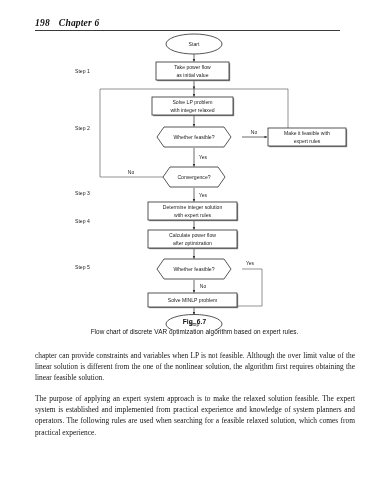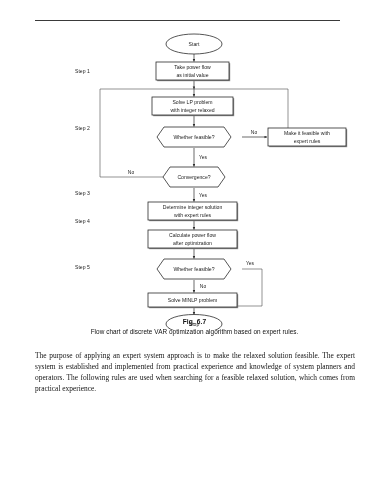--- a/index.html
+++ b/index.html
@@ -141,20 +141,23 @@
     font-size: 7.4px;
     line-height: 11.1px;
     text-align: justify;
     color: #141414;
   }
 </style>
 </head>
 <body>
 
 <div id="page-header">
+  <div class="head-line">
+    <span class="head-num">198</span><span>Chapter 6</span>
+  </div>
   <div class="rule"></div>
 </div>
 
 <div id="figure">
 <svg width="389" height="300" viewBox="0 0 389 300" xmlns="http://www.w3.org/2000/svg">
 
   <defs>
     <marker id="arrow" markerWidth="5" markerHeight="5" refX="3.6" refY="1.8" orient="auto" markerUnits="strokeWidth">
       <path d="M0,0 L0,3.6 L3.8,1.8 z" fill="#2b2b2b"></path>
     </marker>
@@ -303,14 +306,15 @@
 
 </svg>
 </div>
 
 <div id="caption">
   <div class="fig-label">Fig. 6.7</div>
   <div class="fig-cap">Flow chart of discrete VAR optimization algorithm based on expert rules.</div>
 </div>
 
 <div id="body-text">
+  <p>chapter can provide constraints and variables when LP is not feasible. Although the over limit value of the linear solution is different from the one of the nonlinear solution, the algorithm first requires obtaining the linear feasible solution.</p>
   <p>The purpose of applying an expert system approach is to make the relaxed solution feasible. The expert system is established and implemented from practical experience and knowledge of system planners and operators. The following rules are used when searching for a feasible relaxed solution, which comes from practical experience.</p>
 </div>
 
 </body></html>

